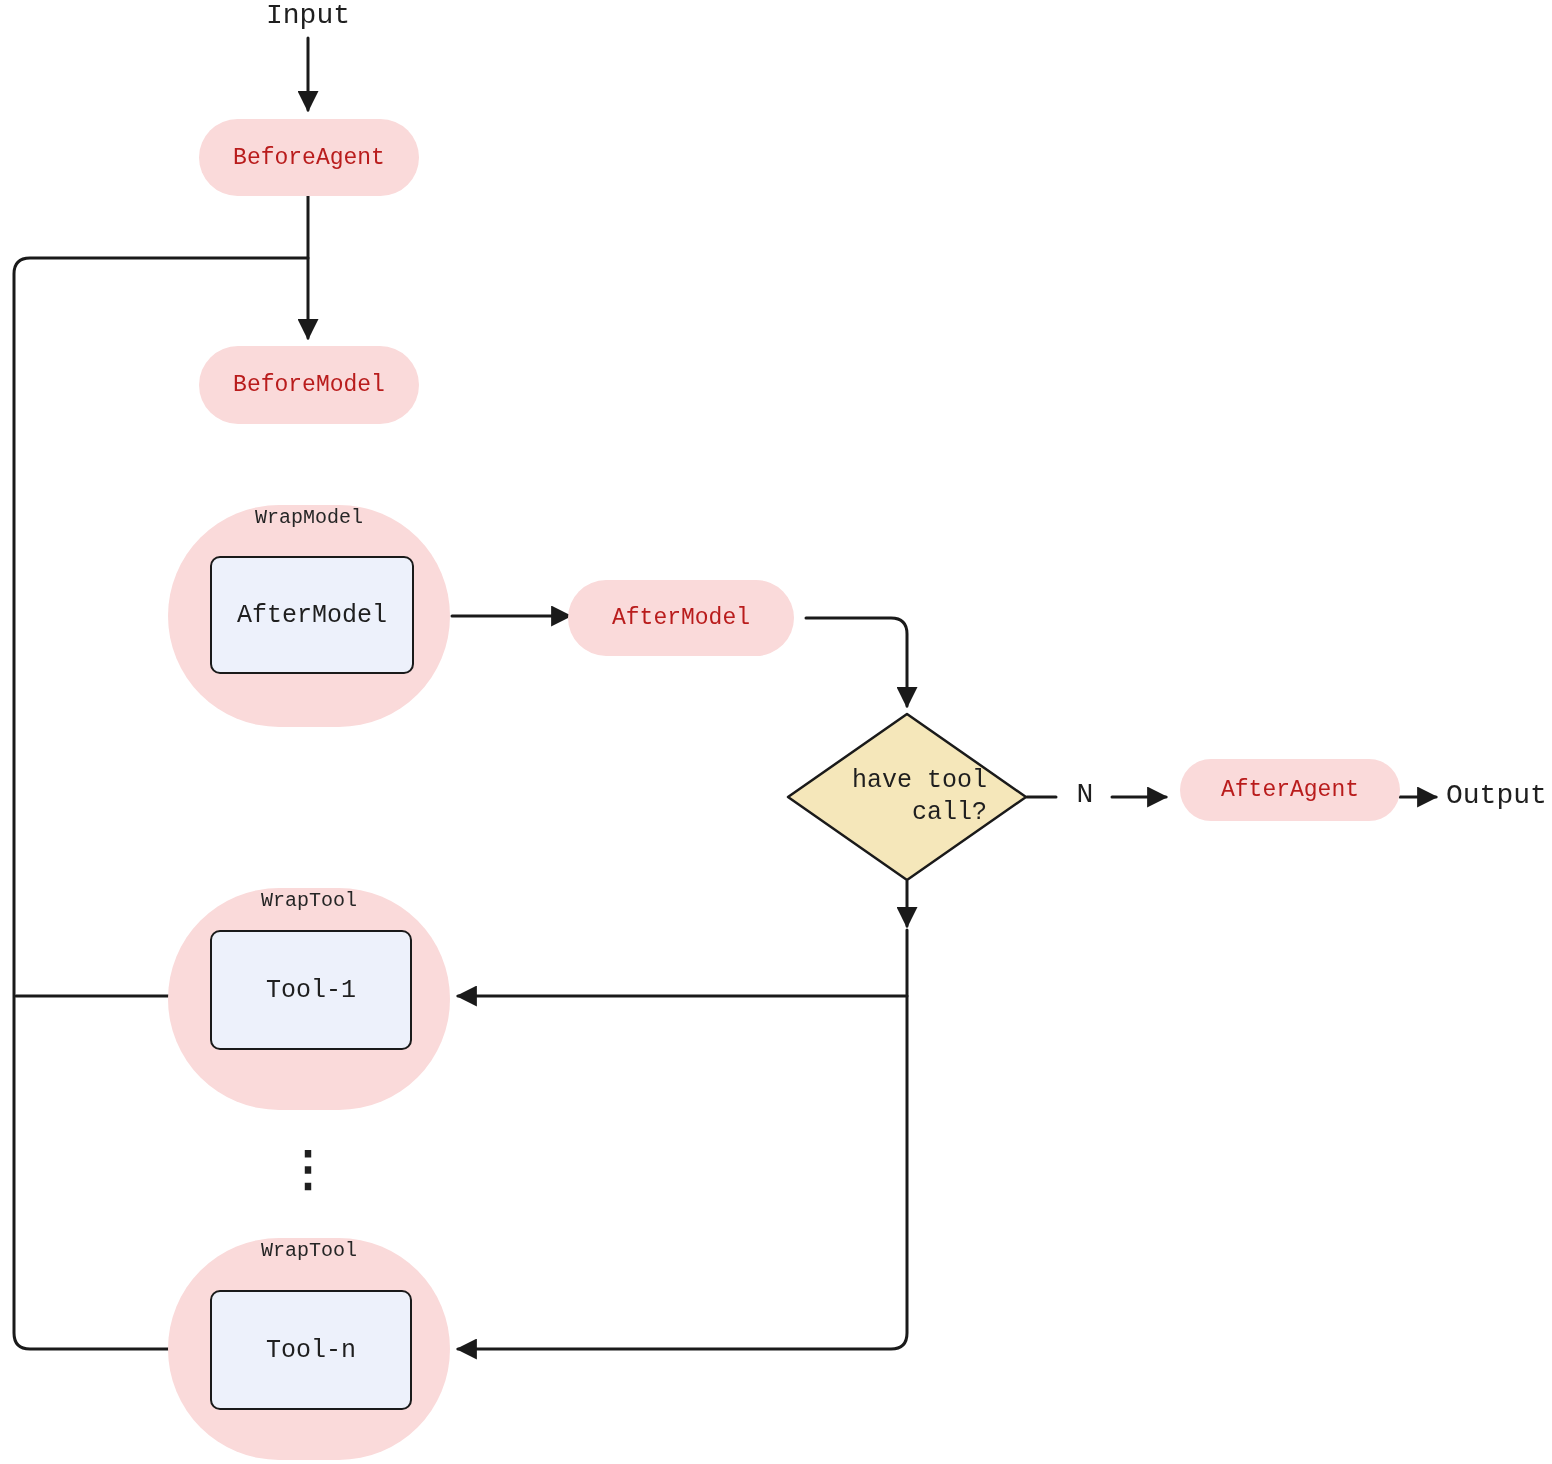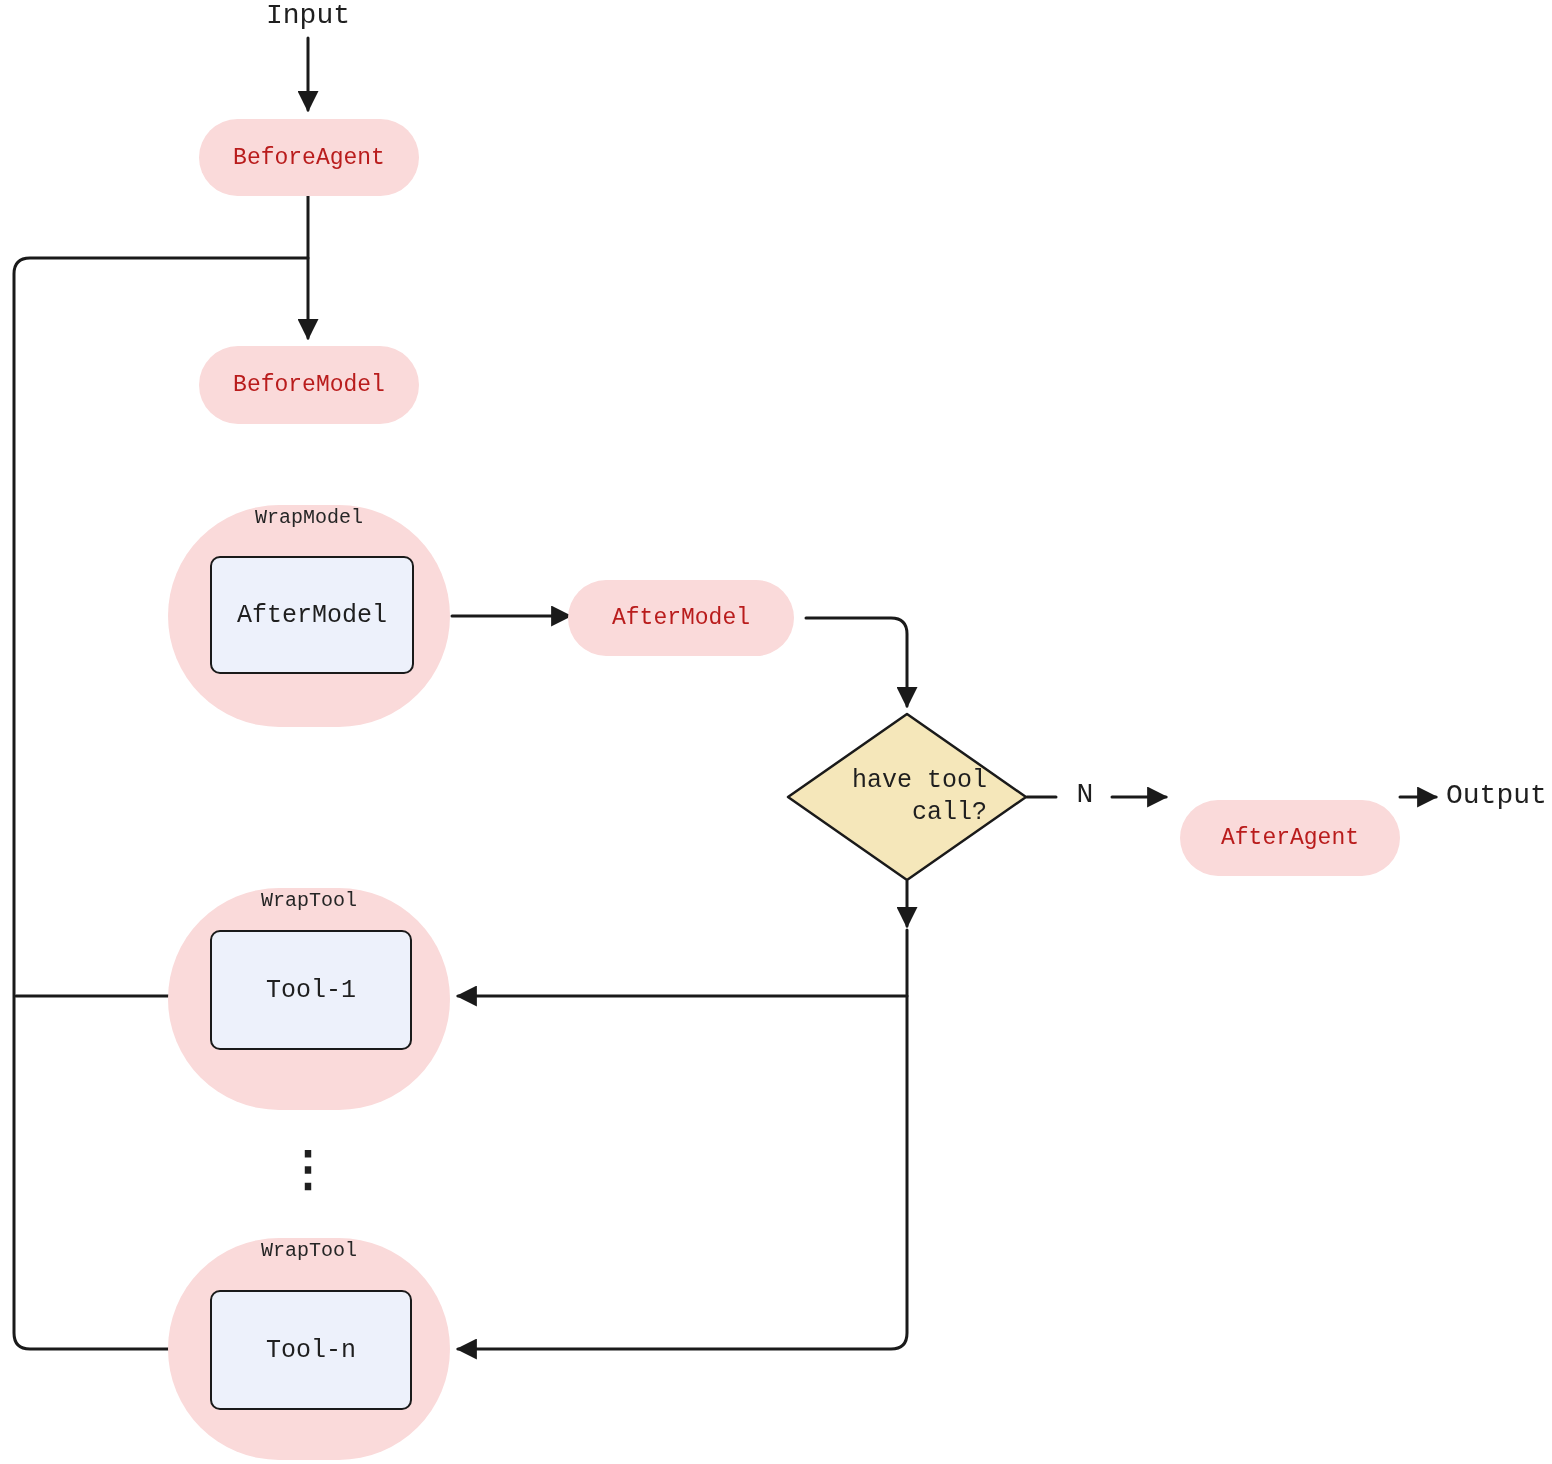--- a/index.html
+++ b/index.html
@@ -129,21 +129,21 @@
   </div>
 
   <div class="pill" style="left:568px; top:580px; width:226px; height:76px;">
     <span>AfterModel</span>
   </div>
 
   <div class="decision-label">have tool call?</div>
 
   <div class="free-label" style="left:1060px; top:779px; width:50px;">N</div>
 
-  <div class="pill" style="left:1180px; top:800px; width:220px; height:76px;">
+  <div class="pill" style="left:1180px; top:759px; width:220px; height:62px;">
     <span>AfterAgent</span>
   </div>
 
   <div class="free-label" style="left:1446px; top:780px; width:110px; text-align:left;">Output</div>
 
   <div class="blob" style="left:168px; top:888px; width:282px; height:222px;">
     <div class="blob-label">WrapTool</div>
     <div class="box" style="left:42px; top:42px; width:198px; height:116px;">
       <span>Tool-1</span>
     </div>

